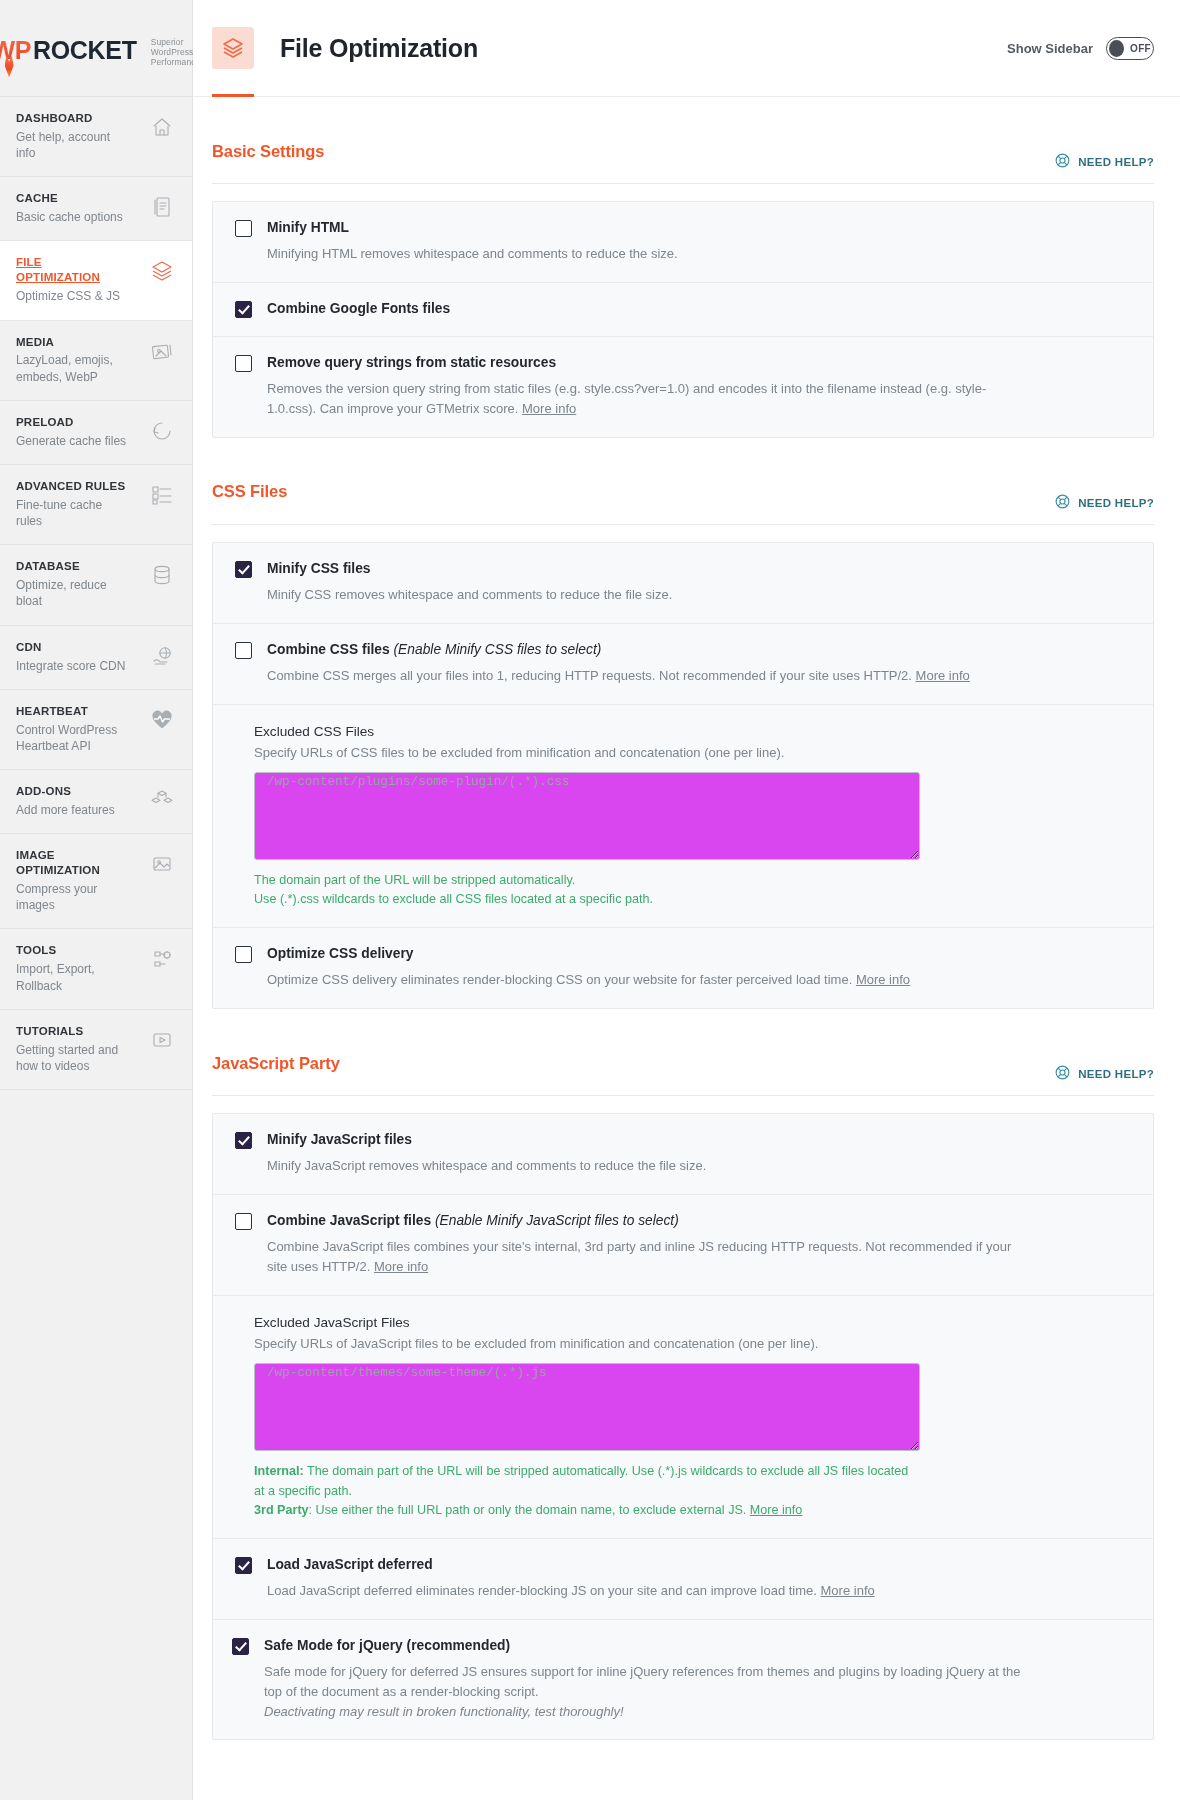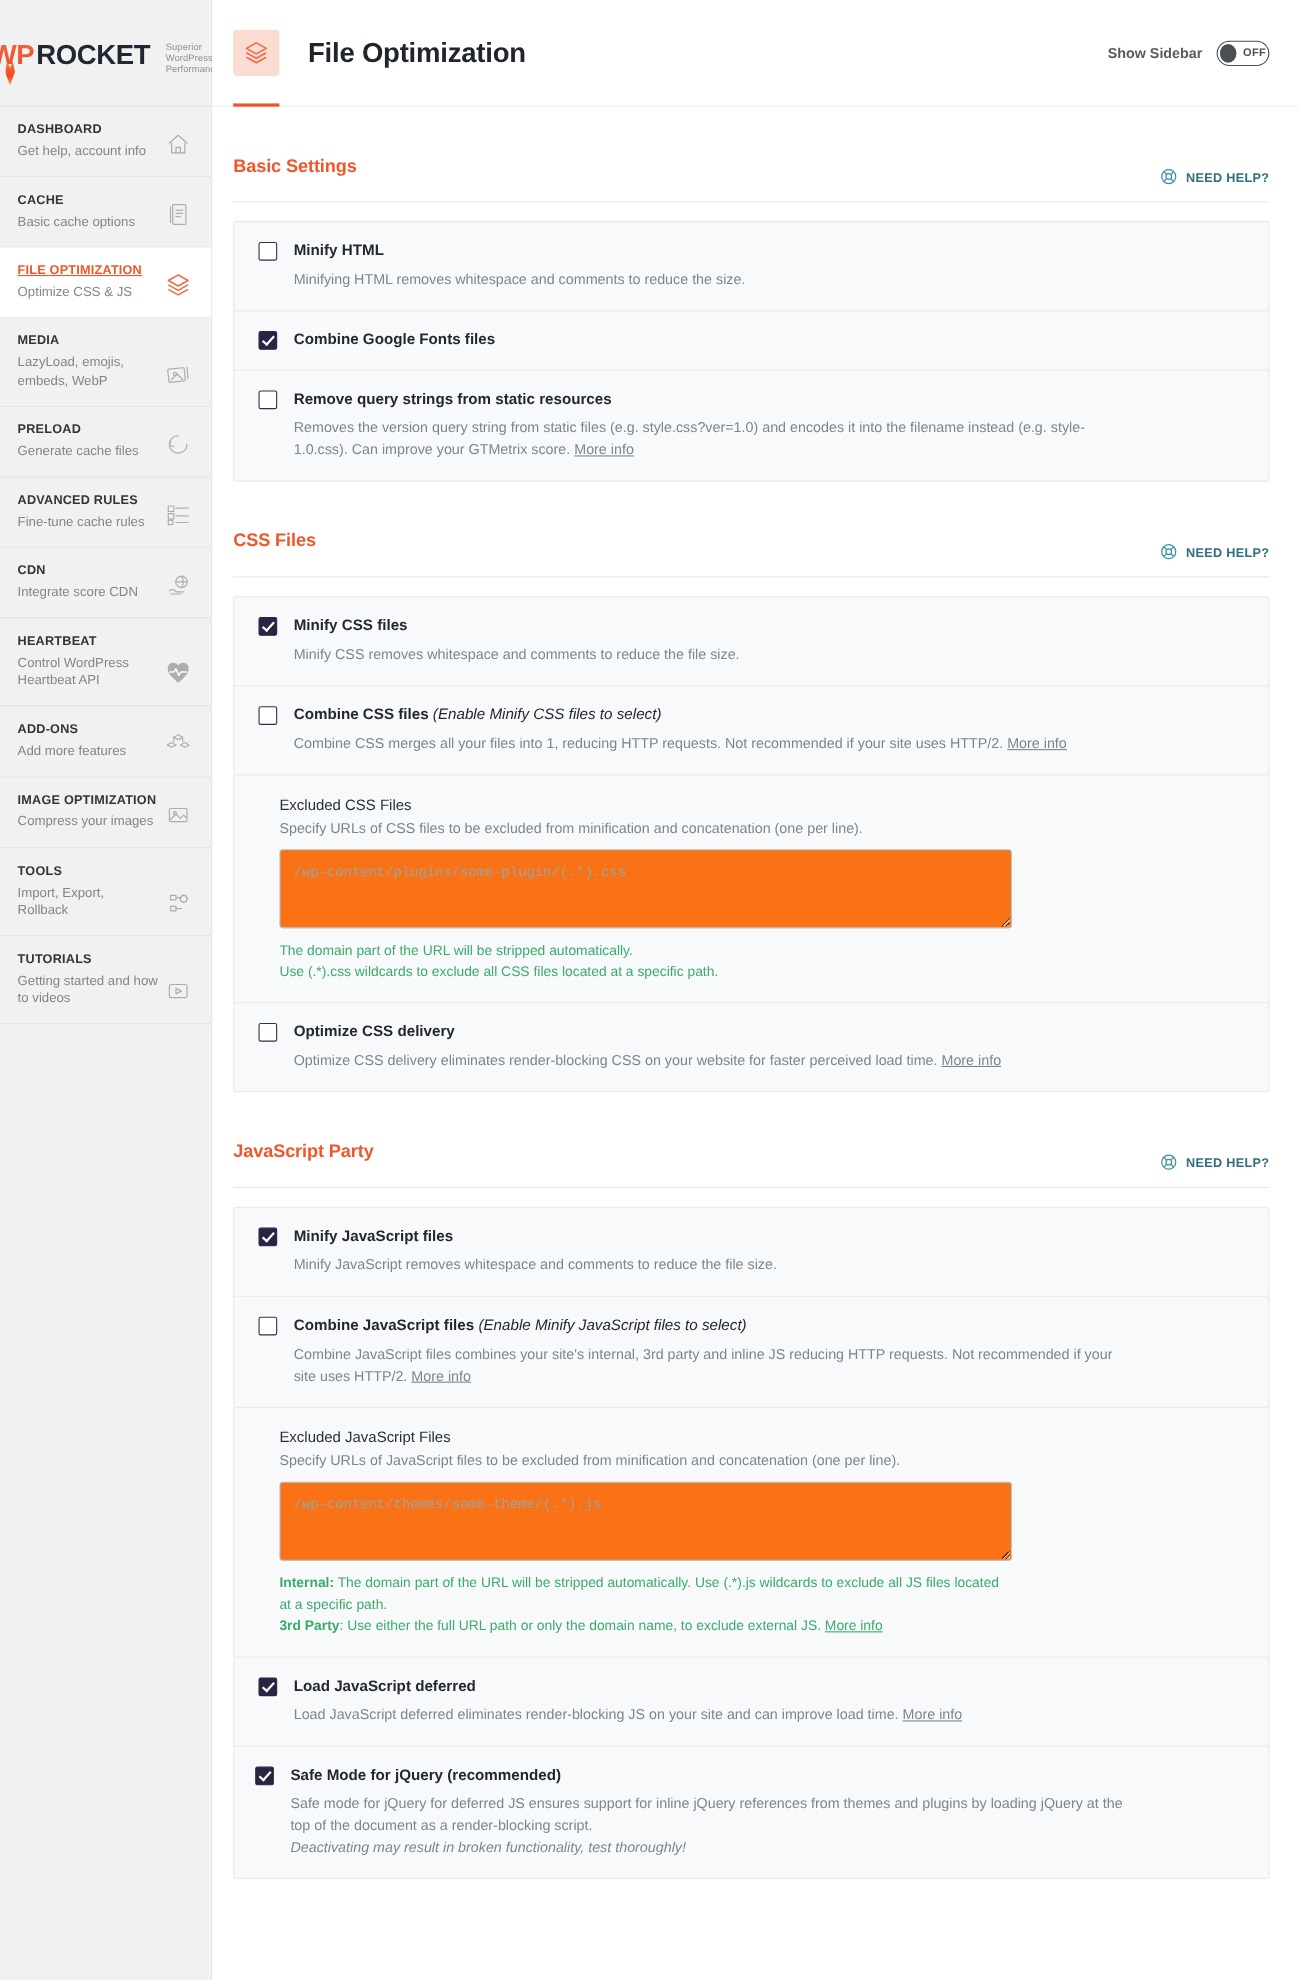--- a/index.html
+++ b/index.html
@@ -57,27 +57,28 @@
   .logo-tag {
     font-size: 8.5px;
     color: #8a8f94;
     letter-spacing: 0.1px;
     margin-top: 3px;
     padding-left: 14px;
   }
 
   .nav-item {
     display: flex;
-    align-items: flex-end;
+    align-items: flex-start;
     justify-content: space-between;
     padding: 14px 16px 15px 16px;
     border-bottom: 1px solid #e4e4e4;
     cursor: pointer;
     position: relative;
     min-height: 63px;
+    gap: 16px;
   }
   .nav-item.active { background: #ffffff; border-bottom-color: #e9e9e9; }
   .nav-text { padding-right: 6px; }
   .nav-title {
     font-size: 11.5px;
     font-weight: 700;
     letter-spacing: 0.2px;
     color: #31353a;
     text-transform: uppercase;
     line-height: 1.3;
@@ -213,26 +214,26 @@
     text-decoration: underline;
     cursor: pointer;
   }
 
   .field-block { padding: 19px 22px 17px 41px; border-top: 1px solid #e8eaec; }
   .field-title { font-size: 13.6px; color: #2b3036; font-weight: 400; }
   .field-sub { font-size: 13px; color: #7d858d; margin-top: 6px; }
   textarea.excl {
     display: block;
     width: 666px;
-    height: 72px;
+    height: 88px;
     margin-top: 12px;
     border: 1px solid #b6c2c6;
     border-radius: 3px;
-    background: #f97316;
-    padding: 13px 12px;
+    background: #d946ef;
+    padding: 2px 12px;
     font-family: "Liberation Mono", monospace;
     font-size: 12.6px;
     color: #2b3036;
     resize: vertical;
     outline: none;
   }
   textarea.excl::placeholder { color: #9ba3a8; }
   .green-note {
     margin-top: 11px;
     font-size: 12.6px;
@@ -321,20 +322,31 @@
         <div class="nav-item">
           <div class="nav-text">
             <div class="nav-title">ADVANCED RULES</div>
             <div class="nav-sub">Fine-tune cache rules</div>
           </div>
           <span class="nav-icon"><svg width="24" height="24" viewBox="0 0 24 24" fill="none" stroke="#9aa0a6" stroke-width="1.1" stroke-linecap="round" stroke-linejoin="round">
               <rect x="3" y="4" width="5" height="5"></rect>
               <rect x="3" y="11" width="5" height="5"></rect>
               <rect x="3" y="17" width="4" height="4"></rect>
               <path d="M10 6 H21 M10 13 H21 M10 19 H21"></path>
+            </svg></span>
+        </div>
+        <div class="nav-item">
+          <div class="nav-text">
+            <div class="nav-title">DATABASE</div>
+            <div class="nav-sub">Optimize, reduce bloat</div>
+          </div>
+          <span class="nav-icon"><svg width="24" height="24" viewBox="0 0 24 24" fill="none" stroke="#9aa0a6" stroke-width="1.1" stroke-linecap="round" stroke-linejoin="round">
+              <ellipse cx="12" cy="6" rx="7" ry="2.6"></ellipse>
+              <path d="M5 6 V12 A7 2.6 0 0 0 19 12 V6"></path>
+              <path d="M5 12 V18 A7 2.6 0 0 0 19 18 V12"></path>
             </svg></span>
         </div>
         <div class="nav-item">
           <div class="nav-text">
             <div class="nav-title">CDN</div>
             <div class="nav-sub">Integrate score CDN</div>
           </div>
           <span class="nav-icon"><svg width="24" height="24" viewBox="0 0 24 24" fill="none" stroke="#9aa0a6" stroke-width="1.1" stroke-linecap="round" stroke-linejoin="round">
               <circle cx="15" cy="9" r="5.2"></circle>
               <path d="M10 9 H20 M15 4 C17 6.5 17 11.5 15 14"></path>

